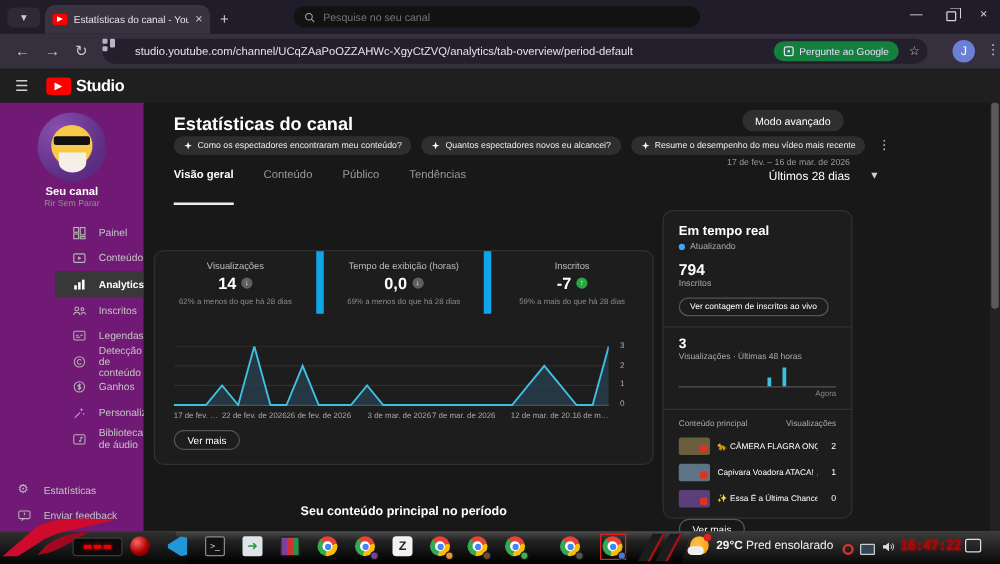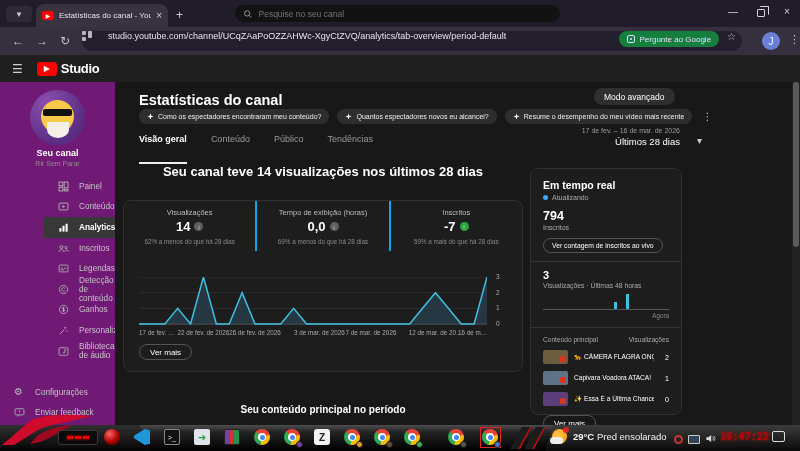--- a/index.html
+++ b/index.html
@@ -22,21 +22,21 @@
   .wctl { top:6px; color:#d6d2de; font-size:10px; }
   #win-min { left:728px; }
   #win-restore { left:757px; top:9px; width:8px; height:8px; border:1px solid #d6d2de; border-radius:1px; }
   #win-restore::after { content:""; position:absolute; left:2px; top:-4px; width:8px; height:8px;
     border:1px solid #d6d2de; border-left:none; border-bottom:none; border-radius:1px; }
   #win-close { left:784px; }
 
   #toolbar { left:0; top:27px; width:800px; height:28px; background:#352f3e; display:flex; align-items:center; }
   .navbtn { color:#c9c3d4; font-size:12px; margin-left:12px; }
   #omnibox { position:relative; margin-left:12px; width:660px; height:20px; background:#241f2d; border-radius:10px;
-    display:flex; align-items:flex-start; padding:0 6px; }
+    display:flex; align-items:center; padding:0 6px; }
   #site-icon { width:10px; height:10px; margin:0 6px 0 4px; flex:none; }
   #site-icon div { position:absolute; background:#b9b3c6; border-radius:1px; }
   #url { color:#e6e2ee; font-size:9px; white-space:nowrap; overflow:hidden; flex:1; }
   #ask-google { display:flex; align-items:center; gap:4px; background:#15803d; border-radius:9px; height:16px;
     padding:0 8px; color:#e7ddff; font-size:8px; white-space:nowrap; }
   .lens { width:8px; height:8px; border:1px solid #e7ddff; border-radius:2px; position:relative; }
   .lens::after { content:""; position:absolute; left:2px; top:2px; width:2px; height:2px; border-radius:50%; background:#e7ddff; }
   #star { color:#c9c3d4; font-size:10px; margin-left:8px; }
   #bprofile { left:762px; top:32px; width:18px; height:18px; border-radius:50%; background:#6a7fd6; color:#fff;
     font-size:10px; display:flex; align-items:center; justify-content:center; }
@@ -92,21 +92,21 @@
   .tab.active { color:#fff; font-weight:bold; border-bottom:2px solid #eee; }
   #daterange { left:430px; top:45px; width:135px; text-align:right; }
   #daterange .d1 { color:#9a9a9a; font-size:7px; }
   #daterange .d2 { color:#fff; font-size:9.5px; font-weight:normal; margin-top:2px; }
   #dr-chevron { position:absolute; right:-22px; top:8px; color:#cfcfcf; font-size:10px; }
   #headline { left:8px; top:82px; width:400px; text-align:center; color:#fff; font-size:13px; font-weight:bold; }
 
   #chart-card { left:8px; top:118px; width:400px; height:172px; background:#1d1d1d; border:1px solid #303030; border-radius:8px; }
   #metrics { display:flex; height:50px; }
   .metric { flex:1; text-align:center; padding-top:7px; position:relative; }
-  .metric + .metric { border-left:2px solid #0ea5e9; }
+  .metric + .metric { border-left:6px solid #0ea5e9; }
   .m-label { color:#bdbdbd; font-size:7.5px; }
   .m-value { color:#fff; font-size:13px; font-weight:bold; margin-top:2px; display:flex; align-items:center;
     justify-content:center; gap:4px; }
   .trend { width:9px; height:9px; border-radius:50%; font-size:6px; color:#fff; display:flex; align-items:center;
     justify-content:center; }
   .trend.down { background:#5f5f5f; }
   .trend.up { background:#2ba640; }
   .m-note { color:#8a8a8a; font-size:6.3px; margin-top:4px; }
   #chart-wrap { left:15px; top:76px; width:348px; height:48px; }
   #ylabels span { position:absolute; left:372px; width:14px; color:#aaa; font-size:6.5px; }
@@ -339,21 +339,21 @@
             <circle cx="8.7" cy="9.8" r="1.2" fill="currentColor" stroke="none"></circle>
             <path d="M9.8 5.3l2.2.7"></path>
           </svg>
         <span>Biblioteca de áudio</span>
       </div>
     </div>
 
     <div id="nav-footer" class="abs">
       <div class="nav-item">
         <span class="gicon">⚙</span>
-        <span>Configurações</span>
+        <span>Estatísticas</span>
       </div>
       <div class="nav-item">
         <svg viewBox="0 0 16 16" fill="none" stroke="currentColor" stroke-width="1.2">
             <rect x="1.5" y="2.5" width="13" height="9" rx="1.5"></rect>
             <path d="M5 14l2-2.5"></path>
             <path d="M8 4.5v3M8 9.3v.2"></path>
           </svg>
         <span>Enviar feedback</span>
       </div>
     </div>
@@ -391,21 +391,20 @@
       <span class="tab">Público</span>
       <span class="tab">Tendências</span>
     </div>
 
     <div id="daterange" class="abs">
       <div class="d1">17 de fev. – 16 de mar. de 2026</div>
       <div class="d2">Últimos 28 dias</div>
       <span id="dr-chevron">▾</span>
     </div>
 
-    <div id="headline" class="abs">Seu canal teve 14 visualizações nos últimos 28 dias</div>
 
     <div id="chart-card" class="abs">
       <div id="metrics">
         <div class="metric">
           <div class="m-label">Visualizações</div>
           <div class="m-value">
               <span>14</span>
             <span class="trend down">↓</span>
             </div>
           <div class="m-note">62% a menos do que há 28 dias</div>

